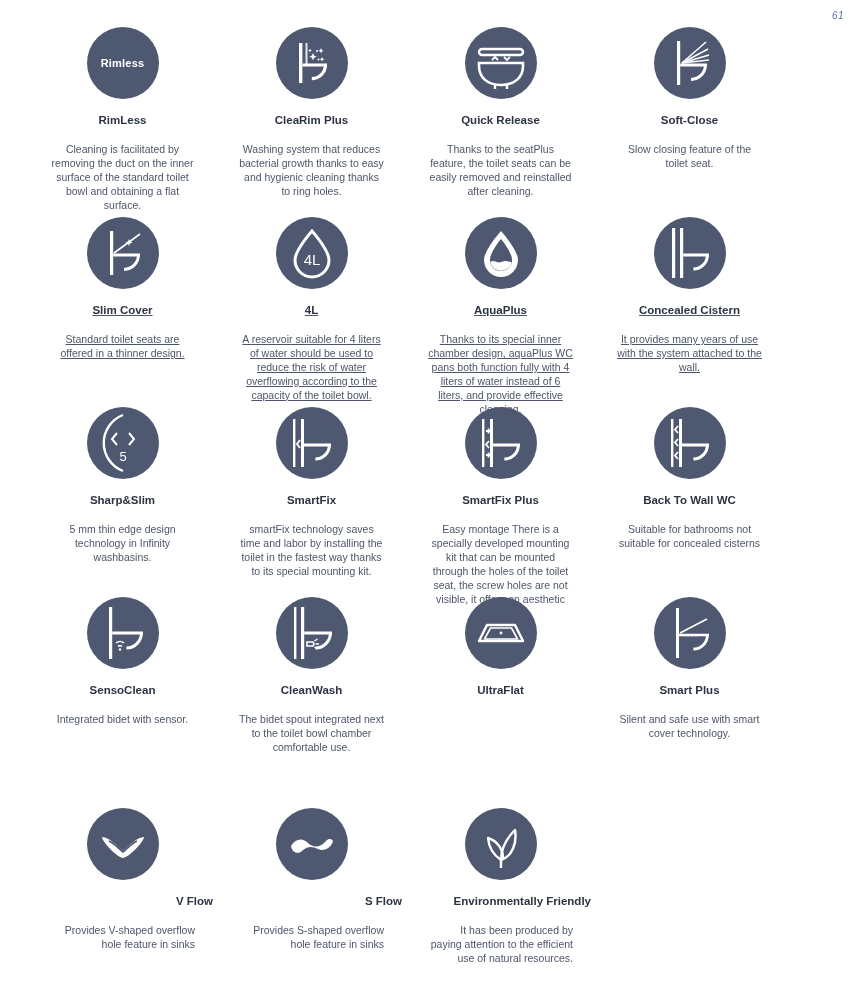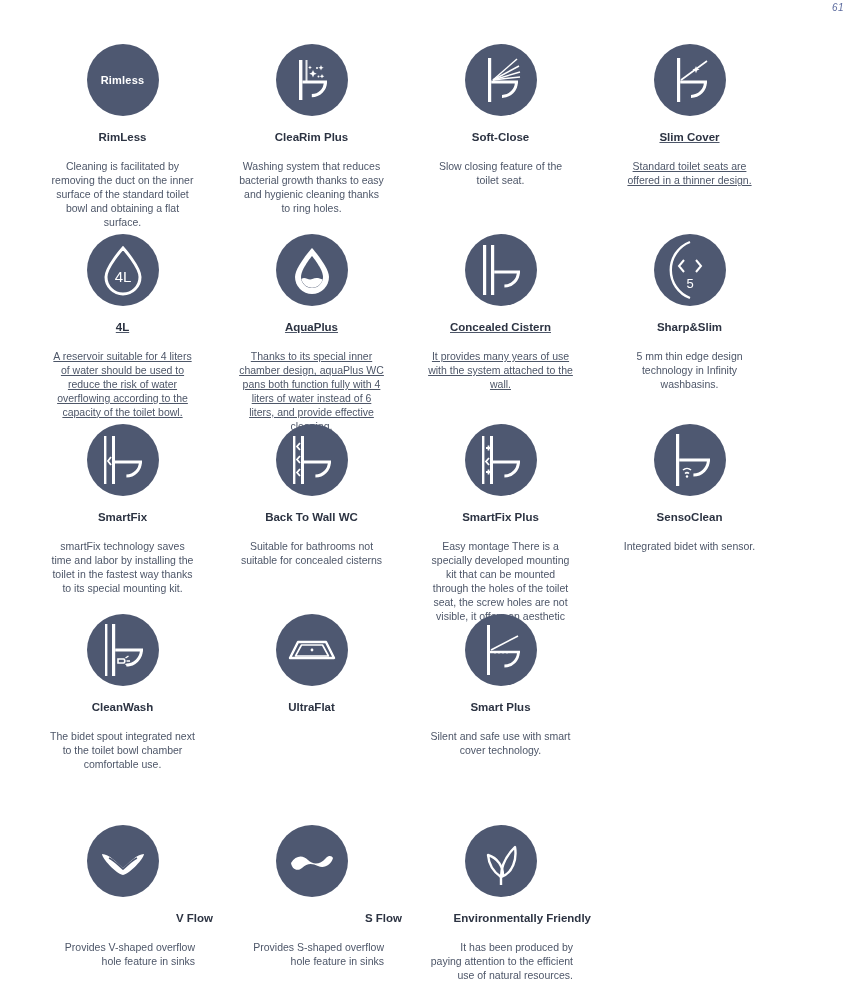--- a/index.html
+++ b/index.html
@@ -10,30 +10,30 @@
   body {
     width: 862px;
     height: 981px;
     font-family: "Liberation Sans", sans-serif;
     color: #4d5668;
     position: relative;
     overflow: hidden;
   }
   .page-number {
     position: absolute;
-    top: 2px;
+    top: 10px;
     right: 18px;
     font-size: 10px;
     font-style: italic;
     color: #5b6a9e;
     letter-spacing: .5px;
   }
   .grid {
     position: absolute;
-    top: 44px;
+    top: 27px;
     left: 28px;
     width: 806px;
     display: flex;
     flex-wrap: wrap;
   }
   .feature {
     width: 189px;
     margin: 0 0 0 0;
     padding: 0 4px;
     box-sizing: border-box;
@@ -108,20 +108,33 @@
           <path d="M34 21.5 l.6 1.4 1.4.6 -1.4.6 -.6 1.4 -.6-1.4 -1.4-.6 1.4-.6z"></path>
           <circle cx="41" cy="24" r="1"></circle>
           <circle cx="42.5" cy="32.5" r="1"></circle>
         </g>
       </svg>
     </div>
     <div class="feature-title">CleaRim Plus</div>
     <div class="feature-desc">Washing system that reduces bacterial growth thanks to easy and hygienic cleaning thanks to ring holes.</div>
   </div>
 
+  <div class="feature row-h1">
+    <div class="icon-wrap">
+      <svg width="72" height="72" viewBox="0 0 72 72" aria-hidden="true">
+        <path d="M17 22 h38 a3 3 0 0 1 0 6 H17 a3 3 0 0 1 0-6z" fill="none" stroke="#fff" stroke-width="2.4"></path>
+        <path d="M14 36 h44 v3 c0 11-8 19-22 19 S14 50 14 39z" fill="none" stroke="#fff" stroke-width="2.6"></path>
+        <path d="M30 57 v5 M42 57 v5" stroke="#fff" stroke-width="2.4"></path>
+        <path d="M27 33 l3-3 3 3" fill="none" stroke="#fff" stroke-width="1.8"></path>
+        <path d="M39 30 l3 3 3-3" fill="none" stroke="#fff" stroke-width="1.8"></path>
+      </svg>
+    </div>
+    <div class="feature-title">Quick Release</div>
+    <div class="feature-desc">Thanks to the seatPlus feature, the toilet seats can be easily removed and reinstalled after cleaning.</div>
+  </div>
 
   <div class="feature row-h1">
     <div class="icon-wrap">
       <svg width="72" height="72" viewBox="0 0 72 72" aria-hidden="true">
         <rect x="23" y="14" width="3.2" height="44" fill="#fff"></rect>
         <path d="M26.2 38 H53" stroke="#fff" stroke-width="3" fill="none"></path>
         <path d="M51.4 38 A14.4 14.4 0 0 1 37 52.4" stroke="#fff" stroke-width="3" fill="none"></path>
         <g stroke="#fff" stroke-width="1.5" fill="none">
           <path d="M28 36 L52 15"></path>
           <path d="M28 36 L54 22"></path>
@@ -212,43 +225,43 @@
     <div class="feature-desc">smartFix technology saves time and labor by installing the toilet in the fastest way thanks to its special mounting kit.</div>
   </div>
 
   <div class="feature row-h3">
     <div class="icon-wrap">
       <svg width="72" height="72" viewBox="0 0 72 72" aria-hidden="true">
         <rect x="17" y="12" width="2.4" height="48" fill="#fff"></rect>
         <rect x="25" y="12" width="3" height="48" fill="#fff"></rect>
         <path d="M27.5 38 H55" stroke="#fff" stroke-width="3" fill="none"></path>
         <path d="M53.4 38 A14 14 0 0 1 39.4 52" stroke="#fff" stroke-width="3" fill="none"></path>
-        <path d="M24 19 l-3 3.5 3 3.5" fill="none" stroke="#fff" stroke-width="1.8"></path>
-        <path d="M24 32 l-3 3.5 3 3.5" fill="none" stroke="#fff" stroke-width="1.8"></path>
-        <path d="M24 45 l-3 3.5 3 3.5" fill="none" stroke="#fff" stroke-width="1.8"></path>
-      </svg>
-    </div>
-    <div class="feature-title">Back To Wall WC</div>
-    <div class="feature-desc">Suitable for bathrooms not suitable for concealed cisterns</div>
+        <path d="M21 24 h5 M23.5 21.5 v5" stroke="#fff" stroke-width="1.8"></path>
+        <path d="M24 34 l-3 3.5 3 3.5" fill="none" stroke="#fff" stroke-width="1.8"></path>
+        <path d="M21 48 h5 M23.5 45.5 v5" stroke="#fff" stroke-width="1.8"></path>
+      </svg>
+    </div>
+    <div class="feature-title">SmartFix Plus</div>
+    <div class="feature-desc">Easy montage There is a specially developed mounting kit that can be mounted through the holes of the toilet seat, the screw holes are not visible, it offers an aesthetic solution.</div>
   </div>
 
   <div class="feature row-h3">
     <div class="icon-wrap">
       <svg width="72" height="72" viewBox="0 0 72 72" aria-hidden="true">
         <rect x="17" y="12" width="2.4" height="48" fill="#fff"></rect>
         <rect x="25" y="12" width="3" height="48" fill="#fff"></rect>
         <path d="M27.5 38 H55" stroke="#fff" stroke-width="3" fill="none"></path>
         <path d="M53.4 38 A14 14 0 0 1 39.4 52" stroke="#fff" stroke-width="3" fill="none"></path>
-        <path d="M21 24 h5 M23.5 21.5 v5" stroke="#fff" stroke-width="1.8"></path>
-        <path d="M24 34 l-3 3.5 3 3.5" fill="none" stroke="#fff" stroke-width="1.8"></path>
-        <path d="M21 48 h5 M23.5 45.5 v5" stroke="#fff" stroke-width="1.8"></path>
-      </svg>
-    </div>
-    <div class="feature-title">SmartFix Plus</div>
-    <div class="feature-desc">Easy montage There is a specially developed mounting kit that can be mounted through the holes of the toilet seat, the screw holes are not visible, it offers an aesthetic solution.</div>
+        <path d="M24 19 l-3 3.5 3 3.5" fill="none" stroke="#fff" stroke-width="1.8"></path>
+        <path d="M24 32 l-3 3.5 3 3.5" fill="none" stroke="#fff" stroke-width="1.8"></path>
+        <path d="M24 45 l-3 3.5 3 3.5" fill="none" stroke="#fff" stroke-width="1.8"></path>
+      </svg>
+    </div>
+    <div class="feature-title">Back To Wall WC</div>
+    <div class="feature-desc">Suitable for bathrooms not suitable for concealed cisterns</div>
   </div>
 
   <div class="feature row-h4">
     <div class="icon-wrap">
       <svg width="72" height="72" viewBox="0 0 72 72" aria-hidden="true">
         <rect x="22" y="10" width="3.2" height="52" fill="#fff"></rect>
         <path d="M25.2 36 H56" stroke="#fff" stroke-width="3" fill="none"></path>
         <path d="M54.4 36 A15 15 0 0 1 39.4 51" stroke="#fff" stroke-width="3" fill="none"></path>
         <g stroke="#fff" stroke-width="1.6" fill="none">
           <path d="M29 46 a6 6 0 0 1 8 0"></path>

